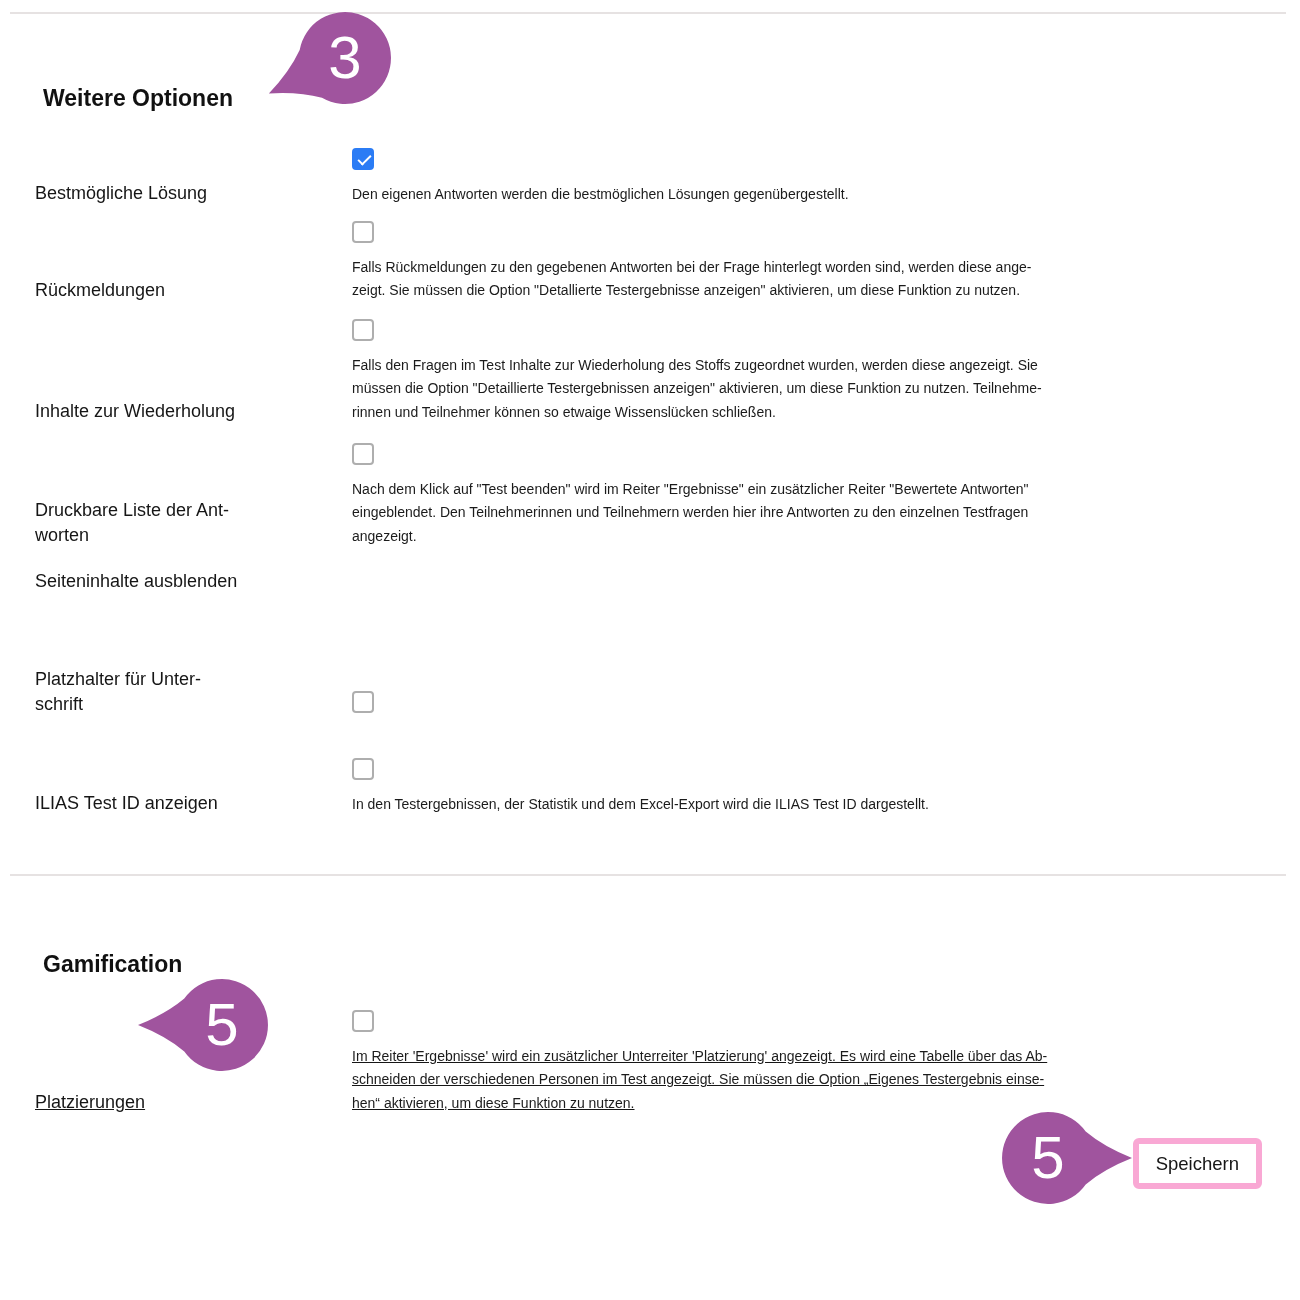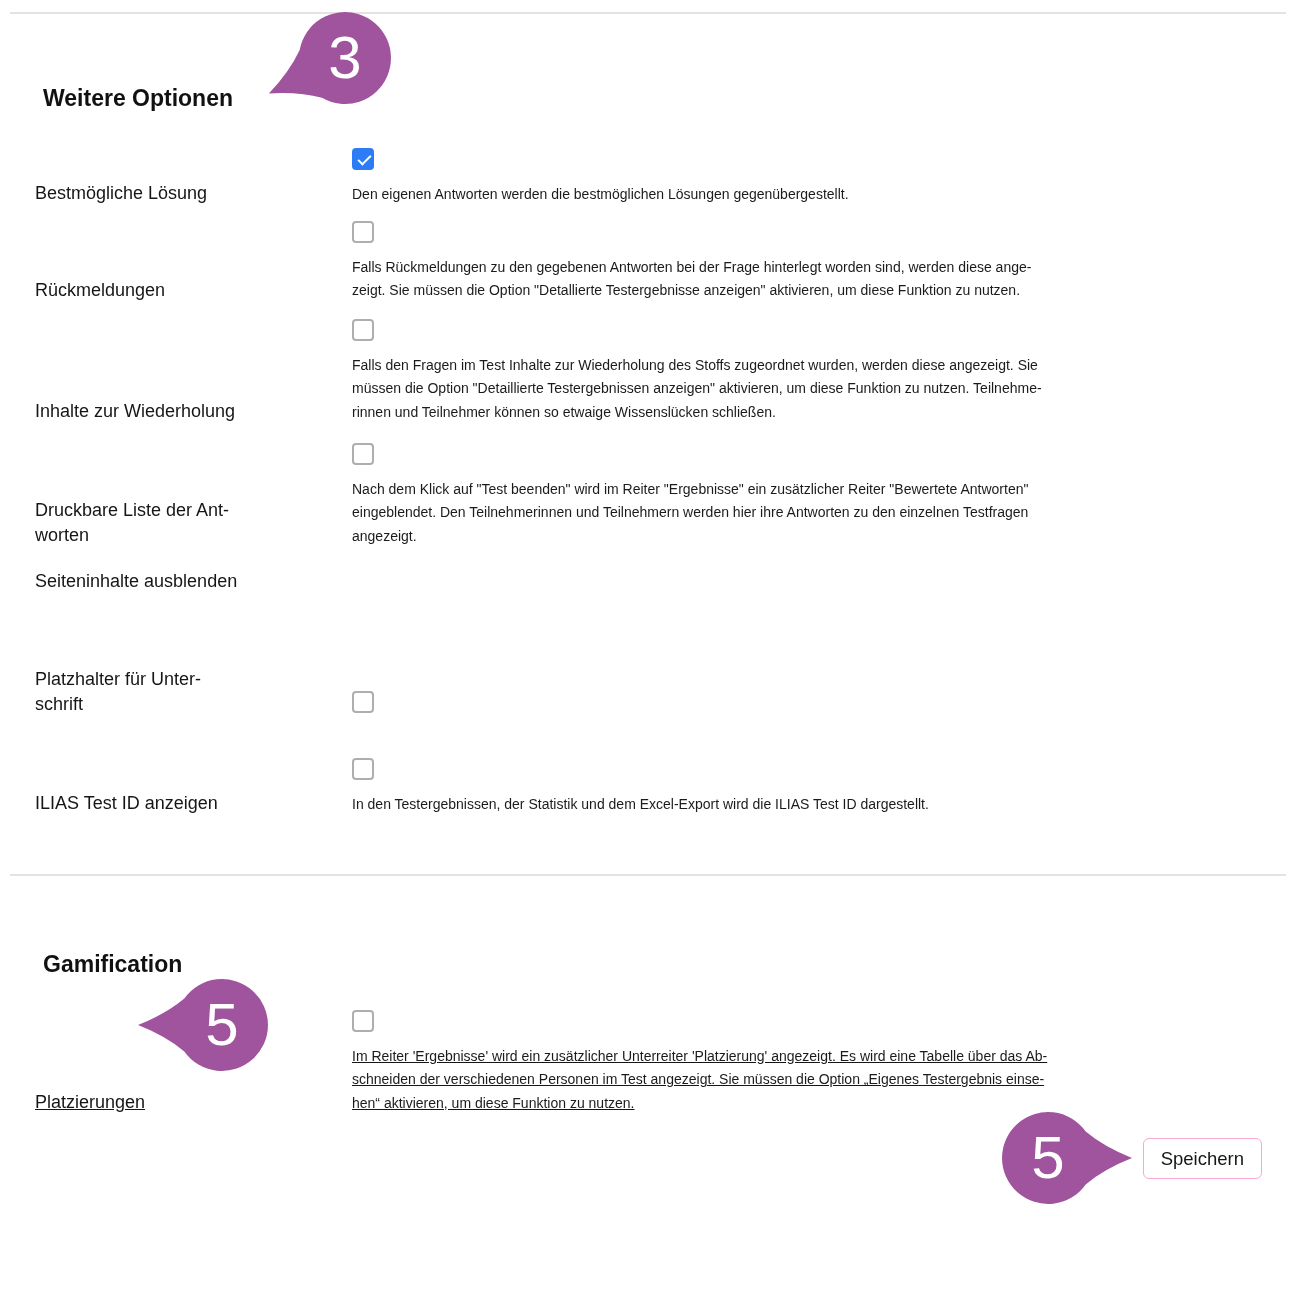--- a/index.html
+++ b/index.html
@@ -57,21 +57,21 @@
   }
   .marker.tip-left .num{left:84px;}
   .marker.tip-right .num{left:46px;}
   #marker-3{left:261px;top:12px;}
   #marker-3 svg{transform:rotate(-25deg);transform-origin:84px 46px;}
   #marker-5a{left:138px;top:979px;}
   #marker-5b{left:1002px;top:1112px;}
 
   .save-button{
     position:absolute;top:1138px;right:38px;
-    background:#fff;border:1px solid #f9a8d4;border-radius:6px;
+    background:#fff;border:6px solid #f9a8d4;border-radius:6px;
     font-family:inherit;font-size:18.5px;color:#161616;
     padding:8px 17px;line-height:23px;cursor:pointer;
   }
 </style>
 </head>
 <body>
 
 <div id="divider-top" class="divider"></div>
 
 <h2 id="title-weitere" class="section-title">Weitere Optionen</h2>

